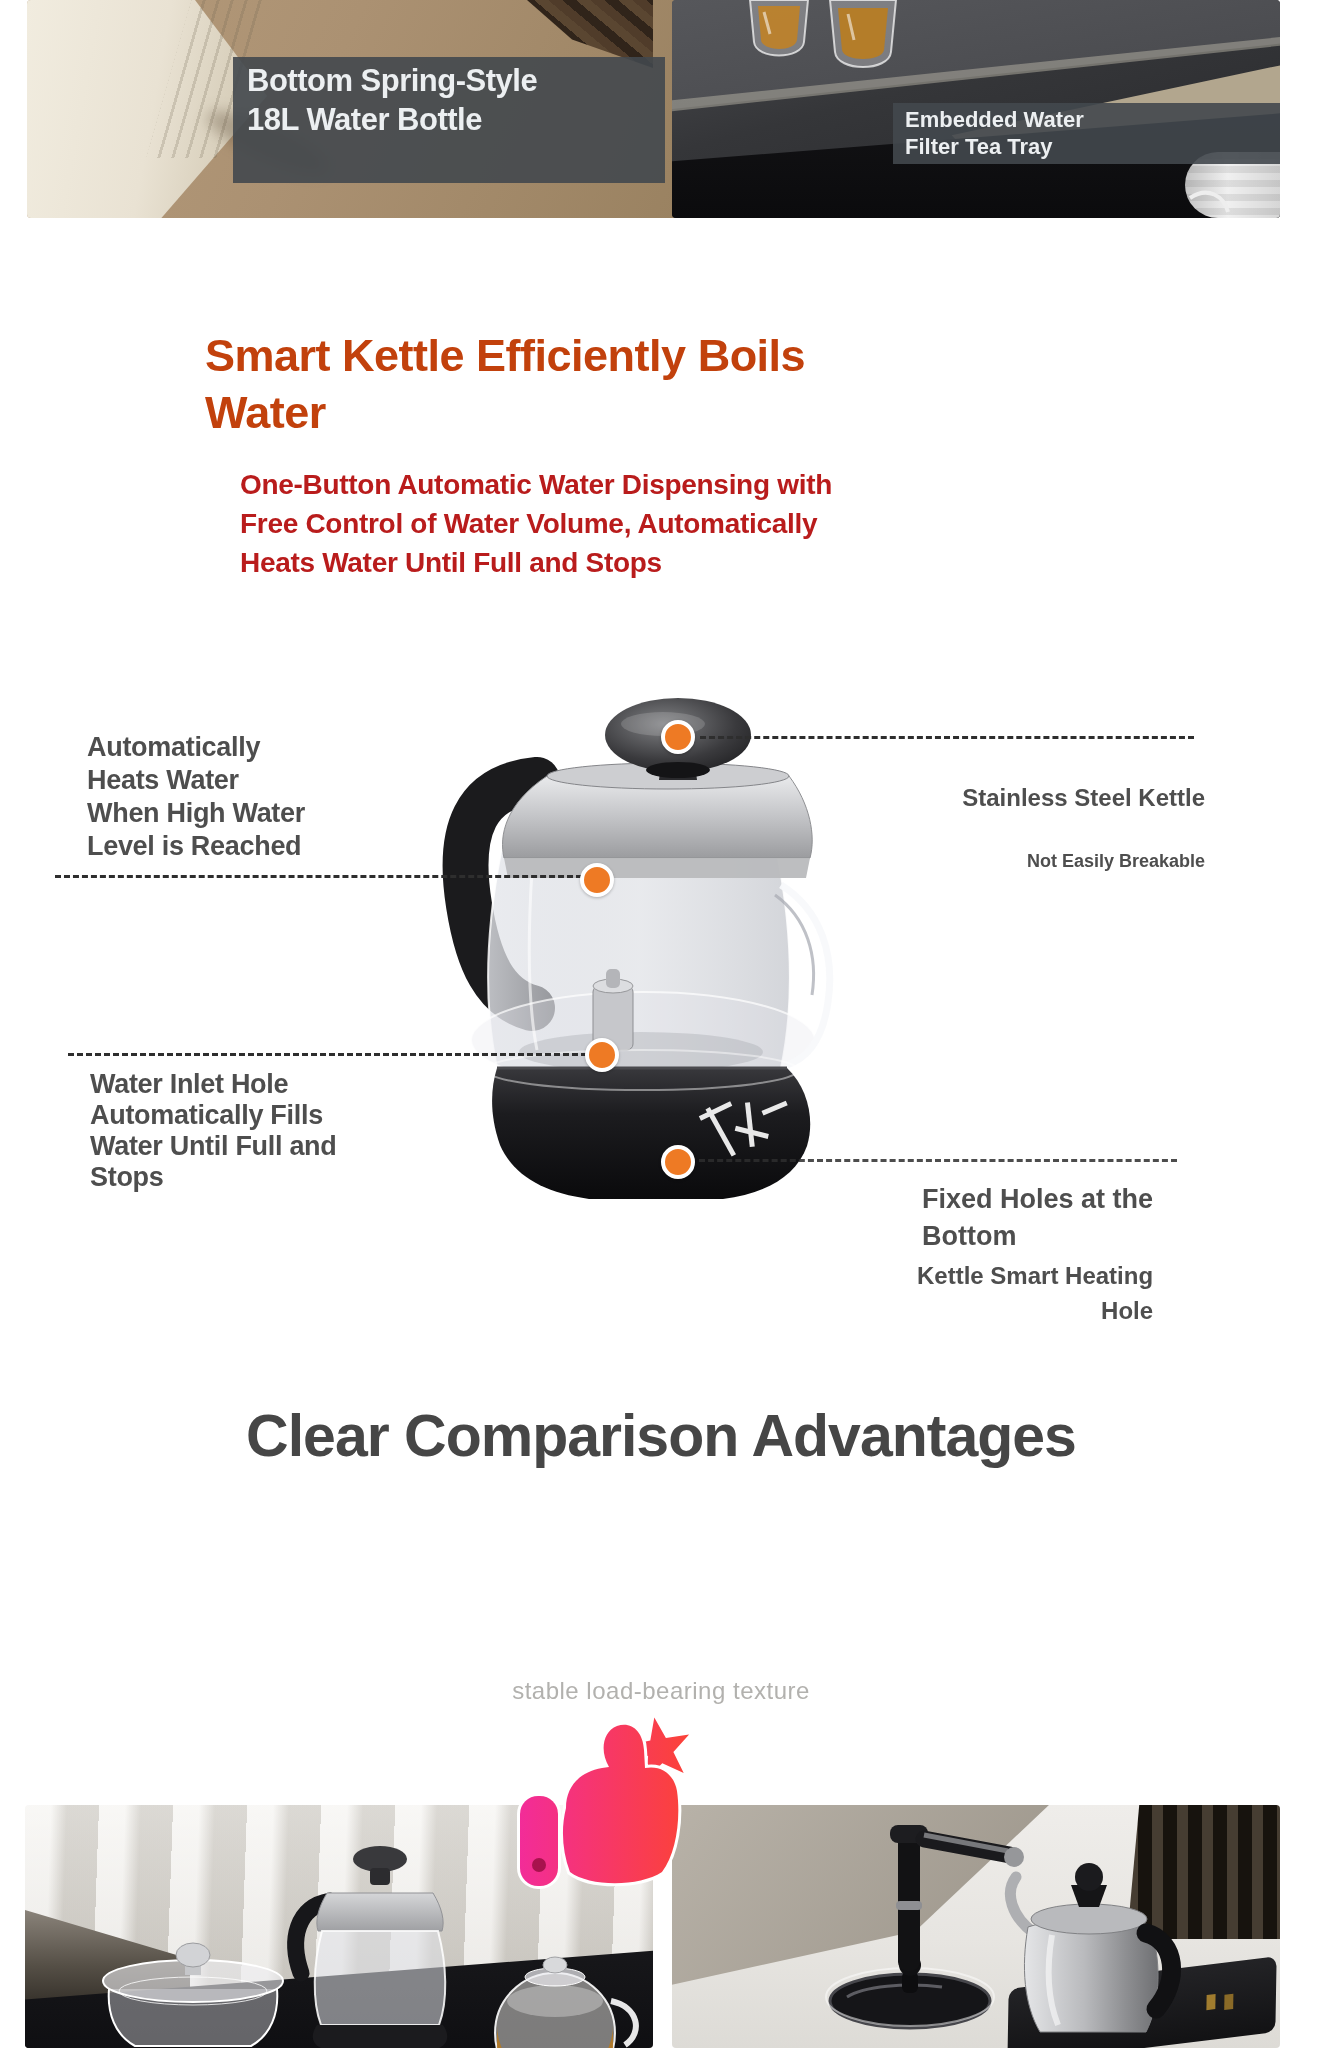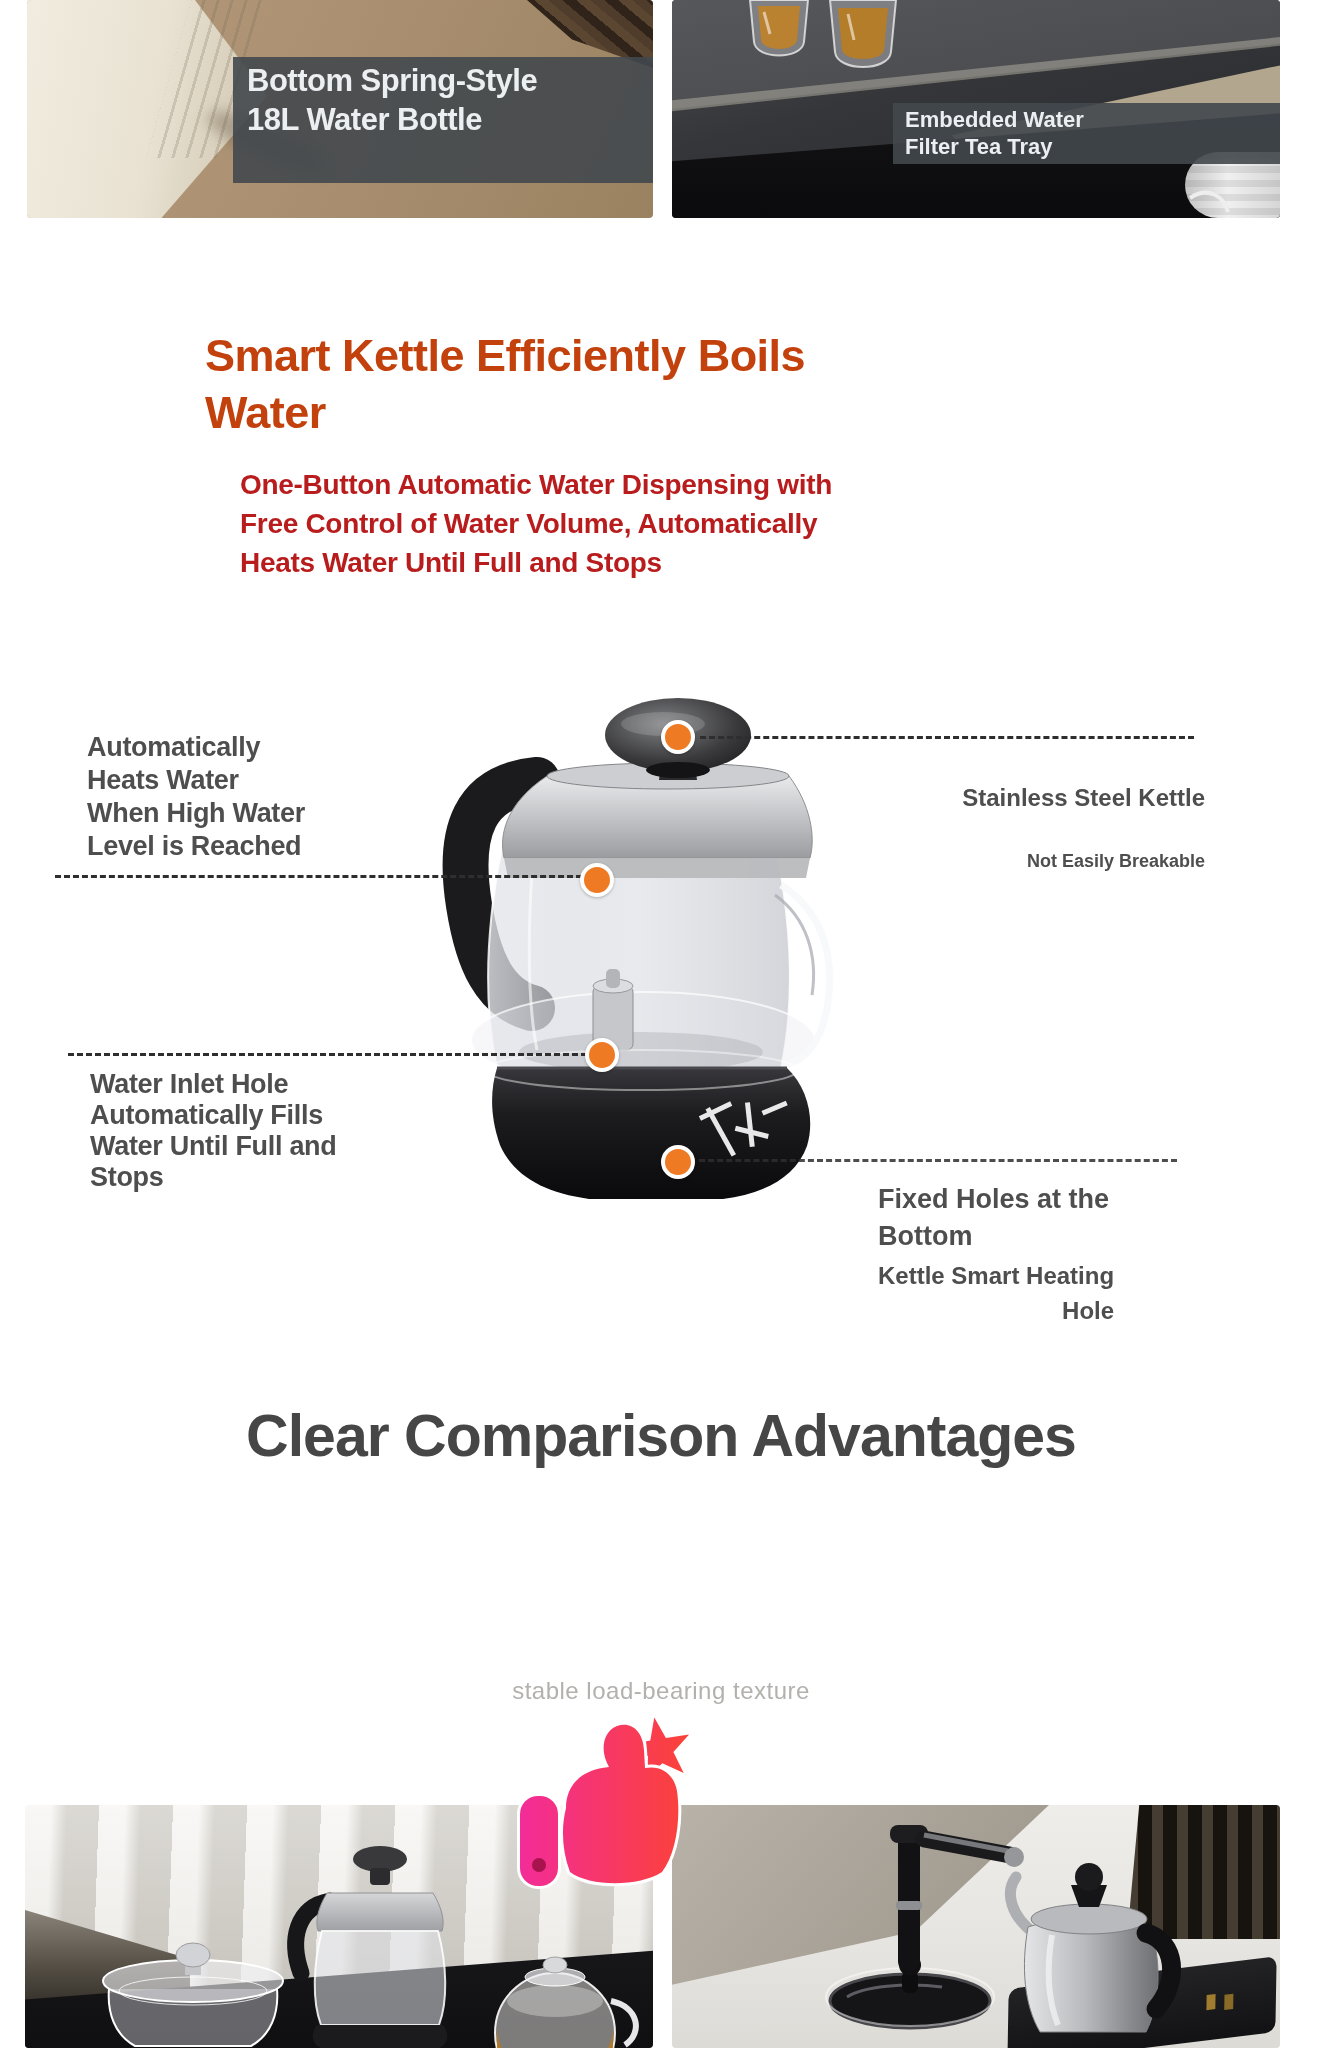--- a/index.html
+++ b/index.html
@@ -2,21 +2,21 @@
 <html><head>
 <meta charset="utf-8">
 <style>
   html,body{margin:0;padding:0;background:#fff;}
   .page{position:relative;width:1322px;height:2048px;background:#ffffff;overflow:hidden;
         font-family:"Liberation Sans",sans-serif;color:#4a4a4a;}
   .abs{position:absolute;}
   
   .photo{position:absolute;overflow:hidden;border-radius:4px;}
   .photo-tl{left:27px;top:0;width:626px;height:218px;
-    background:linear-gradient(115deg,#b59b7b 0%,#ab9172 45%,#9a8261 100%);}
+    background:linear-gradient(115deg,#b59b7b 0%,#ab9172 45%,#9a8261 100%);padding-left:24px;}
   .photo-tr{left:672px;top:0;width:608px;height:218px;
     background:linear-gradient(165deg,#4a4b4f 0%,#353639 40%,#27282b 100%);}
   .photo-bl{left:25px;top:1805px;width:628px;height:243px;
     background:
       repeating-linear-gradient(92deg, rgba(255,255,255,.5) 0 26px, rgba(140,136,128,.22) 42px 74px),
       linear-gradient(180deg,#f2f0ec 0%,#dedbd5 60%,#d0cdc6 100%);}
   .photo-br{left:672px;top:1805px;width:608px;height:243px;
     background:linear-gradient(180deg,#efedea 0%,#e7e5e1 55%,#dddbd6 100%);}
   .caption{position:absolute;background:rgba(67,72,78,.9);color:#eceff1;font-weight:bold;z-index:5;}
   .caption-tl{left:206px;top:57px;width:418px;height:122px;padding:4px 0 0 14px;
@@ -85,21 +85,21 @@
   .dot-2{left:580px;top:863px;}
   .dot-3{left:585px;top:1038px;}
   .dot-4{left:661px;top:1145px;}
   .callout{position:absolute;color:#4e4e4e;font-weight:bold;}
   .c1{left:87px;top:731px;font-size:27px;line-height:33px;letter-spacing:-.3px;}
   .c2{left:885px;top:784px;width:320px;text-align:right;}
   .c2-title{font-size:24px;}
   .c2-sub{font-size:18px;margin-top:39px;}
   .c3{left:90px;top:1069px;font-size:27px;line-height:31px;letter-spacing:-.3px;}
   .c4{left:878px;top:1181px;}
-  .c4-title{font-size:27px;line-height:37px;}
+  .c4-title{margin-left:44px;font-size:27px;line-height:37px;}
   .c4-sub{font-size:24px;line-height:35px;margin-top:3px;text-align:right;}
   
   .sec2-title{left:0;top:1402px;width:1322px;text-align:center;font-size:59px;
     font-weight:bold;color:#464646;letter-spacing:-1px;}
   .sec2-sub{left:0;top:1548px;width:1322px;text-align:center;font-size:22px;
     font-weight:bold;color:#4e4e4e;}
   .sec2-light{left:0;width:1322px;text-align:center;font-size:24px;color:#b2b1ae;
     letter-spacing:.5px;}
   .light-1{top:1632px;}
   .light-2{top:1677px;}

